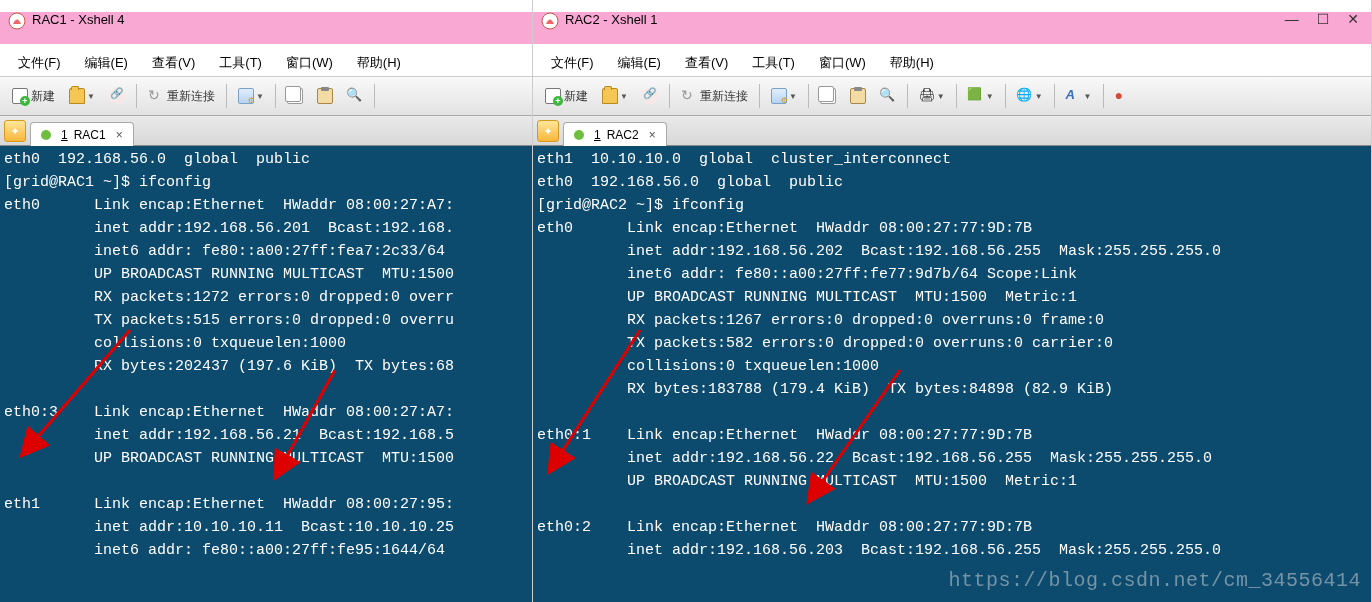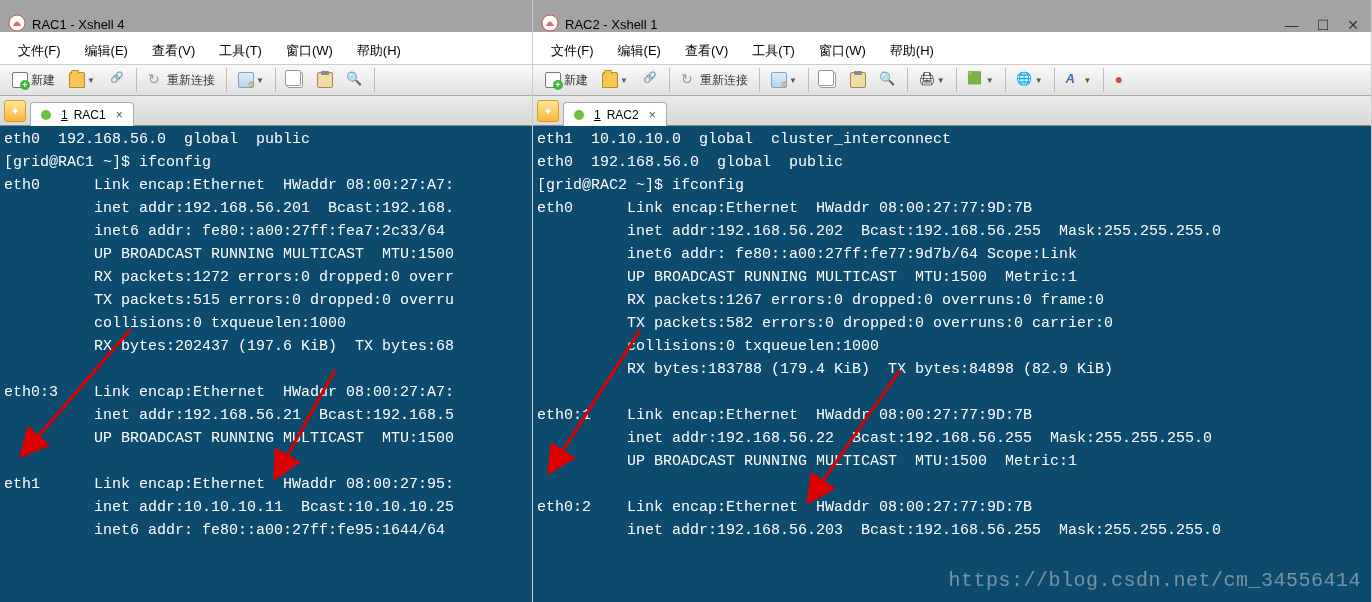--- a/index.html
+++ b/index.html
@@ -2,32 +2,32 @@
 <html><head>
 <meta charset="utf-8">
 <style>
 * { margin:0; padding:0; box-sizing:border-box; }
 body { font-family:"Microsoft YaHei","Segoe UI",Tahoma,sans-serif; font-size:12px; width:1372px; height:602px; overflow:hidden; display:flex; background:#fff; }
 .pane { display:flex; flex-direction:column; height:100%; border-right:1px solid #ccc; }
 .left  { width:533px; }
 .right { width:839px; }
 
 
-.titlebar { display:flex; align-items:flex-end; height:32px; padding:0 8px; background:#a3a3a3; }
+.titlebar { display:flex; align-items:flex-start; height:32px; padding:0 8px; background:#f9a8d4;margin-top:12px; }
 .titlebar .app-icon { width:18px; height:18px; margin-right:6px; }
 .titlebar .title { font-size:13px; color:#000; flex:1; white-space:nowrap; }
 .win-ctrls { display:flex; gap:18px; margin-left:auto; padding-right:4px; }
 .win-ctrls span { font-family:sans-serif; font-size:14px; color:#333; line-height:1; cursor:default; }
 
 
 .menubar { display:flex; align-items:flex-end; height:32px; padding:0 6px; background:#fff; }
 .menubar div { padding:4px 12px; font-size:13px; color:#000; }
 
 
-.toolbar { display:flex; align-items:center; height:32px; padding:0 6px; gap:2px;
+.toolbar { display:flex; align-items:center; height:40px; padding:0 6px; gap:2px;
   background:linear-gradient(#f9f9f9,#e2e2e2); border-top:1px solid #ccc; border-bottom:1px solid #aaa; }
 .tbtn { display:flex; align-items:center; height:28px; padding:0 5px; border:1px solid transparent; border-radius:3px; }
 .tbtn .lbl { margin-left:3px; font-size:12px; color:#333; }
 .tbtn .caret { margin-left:2px; font-size:8px; color:#555; }
 .tsep { width:1px; height:24px; background:#bbb; margin:0 3px; }
 
 
 .ico { width:16px; height:16px; display:inline-block; }
 .ico-new  { position:relative; border:1px solid #777; background:#fff; border-radius:2px; }
 .ico-new::after { content:"+"; position:absolute; right:-3px; bottom:-3px; width:10px; height:10px;

